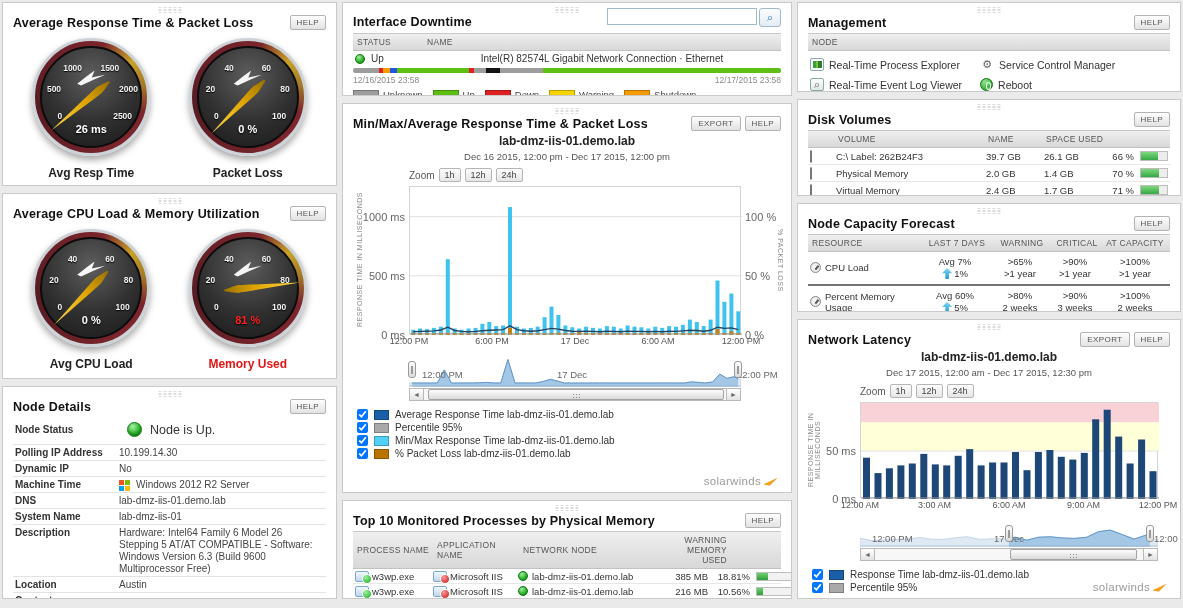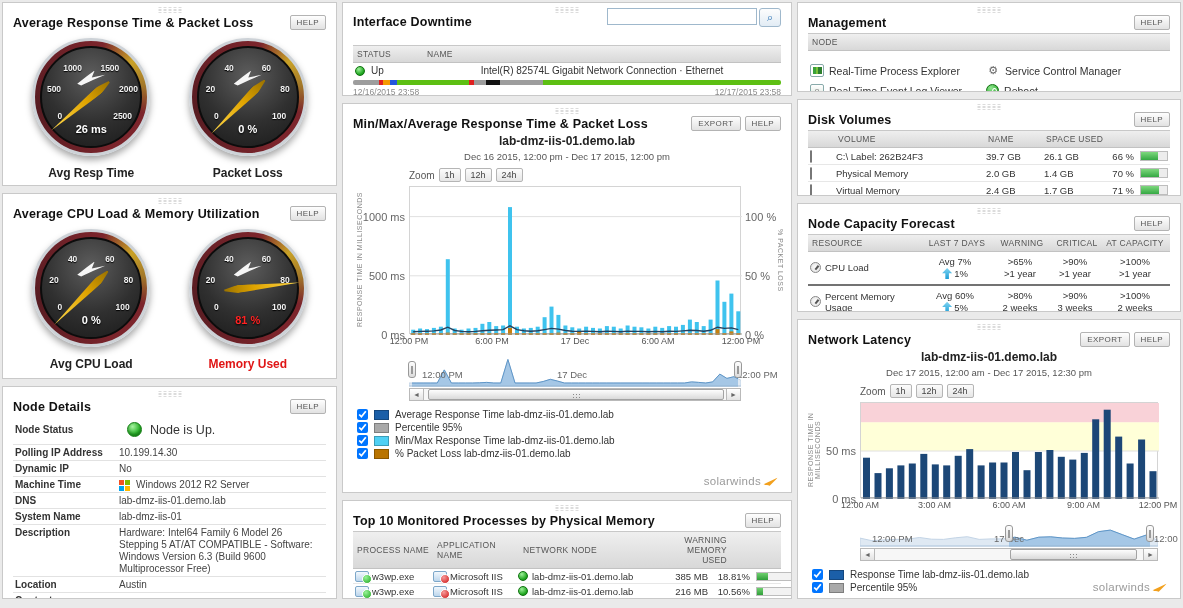--- a/index.html
+++ b/index.html
@@ -87,21 +87,21 @@
   .proc-row{display:grid;grid-template-columns:17px 61px 17px 68px 14px 136px 46px 42px 1fr;align-items:center;font-size:9.5px;padding:1.5px 2px;border-bottom:1px solid #e7e7e7}
   .icon-proc,.icon-app{width:14px;height:11px;background:linear-gradient(#f2f8fd,#bdd6ec);border:1px solid #7da7c9;border-radius:2px;position:relative}
   .icon-proc::after,.icon-app::after{content:"";position:absolute;right:-4px;bottom:-3px;width:8px;height:8px;border-radius:50%;border:1px solid #fff}
   .icon-proc::after{background:radial-gradient(circle at 35% 30%,#97f397,#1ca51c)}
   .icon-app::after{background:radial-gradient(circle at 35% 30%,#f79a9a,#cc1111)}
   .num{text-align:right;padding-right:6px}
   .membar{width:62px;height:9px;border:1px solid #bdbdbd;background:#f2f2f2}
   .membar i{display:block;height:100%;background:linear-gradient(#6fd06f,#2f9e39)}
   
   .mgmt-head{grid-template-columns:1fr}
-  .mgmt-links{display:grid;grid-template-columns:auto auto;gap:7px 24px;padding:13px 2px 4px;font-size:10.5px;color:#333;justify-content:start}
+  .mgmt-links{display:grid;grid-template-columns:auto auto;gap:7px 18px;padding:7px 2px 4px;font-size:10.5px;color:#333;justify-content:start}
   .mlink{display:flex;align-items:center;gap:5px;cursor:pointer}
   .mi{width:14px;height:13px;display:inline-flex;align-items:center;justify-content:center;font-size:11px;color:#666}
   .mi-box{border:1px solid #8aa;background:linear-gradient(#fff,#dfe8df);border-radius:2px}
   .mi-chart{background:linear-gradient(#fff 20%,#fff 20%),linear-gradient(#fff,#eee)}
   .mi-chart::after{content:"";width:9px;height:7px;background:linear-gradient(90deg,#3aa13a 30%,#77c33a 30%,#77c33a 60%,#2d7f2d 60%)}
   .mi-orb{width:13px;height:13px;border-radius:50%;background:radial-gradient(circle at 35% 28%,#8fe88f,#159415);border:1px solid #0d6f0d;position:relative}
   .mi-orb::after{content:"";position:absolute;left:4.5px;top:3px;width:3px;height:6px;border:1px solid #fff;border-radius:50%}
   
   .disk-head{grid-template-columns:26px 150px 58px 1fr}
   .disk-row{display:grid;grid-template-columns:26px 150px 58px 62px 34px 1fr;align-items:center;font-size:9.5px;padding:2.5px 2px;border-bottom:1px solid #e7e7e7}
@@ -275,21 +275,21 @@
             </span>
           </div>
         </div>
     </section>
   </div>
 
   <div class="col col-mid">
 
     <section class="panel" style="height:94px">
       <div class="grip"></div>
-      <div class="phead" style="margin-bottom:16px">
+      <div class="phead" style="margin-bottom:4px">
         <h2 class="ptitle">Interface Downtime</h2>
       </div>
       <div class="search-row">
         <input class="search-input" value="" style="">
         <button class="search-btn">⌕</button>
       </div>
       <div class="thead if-head">
         <span>STATUS</span>
         <span>NAME</span>
       </div>

